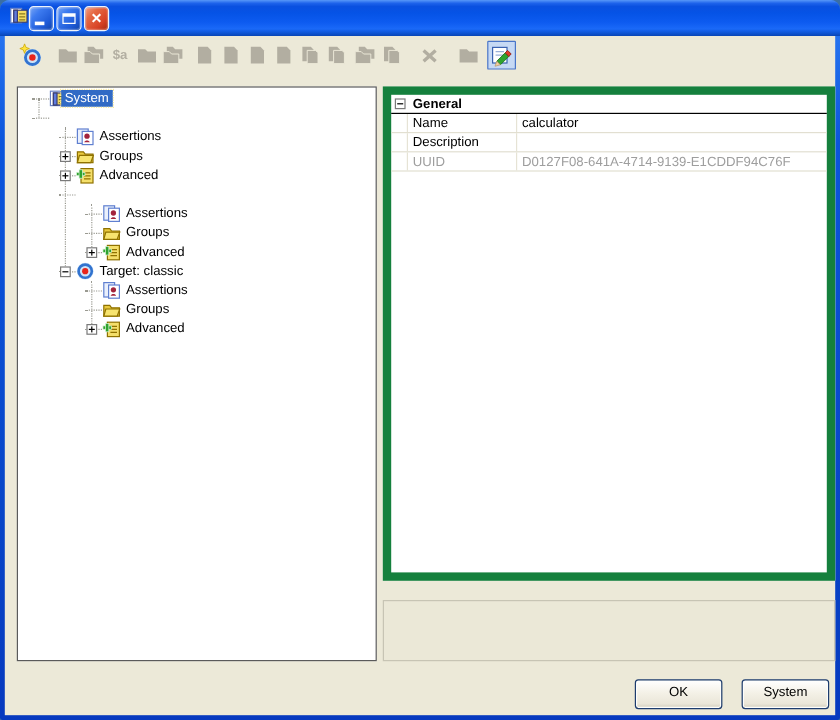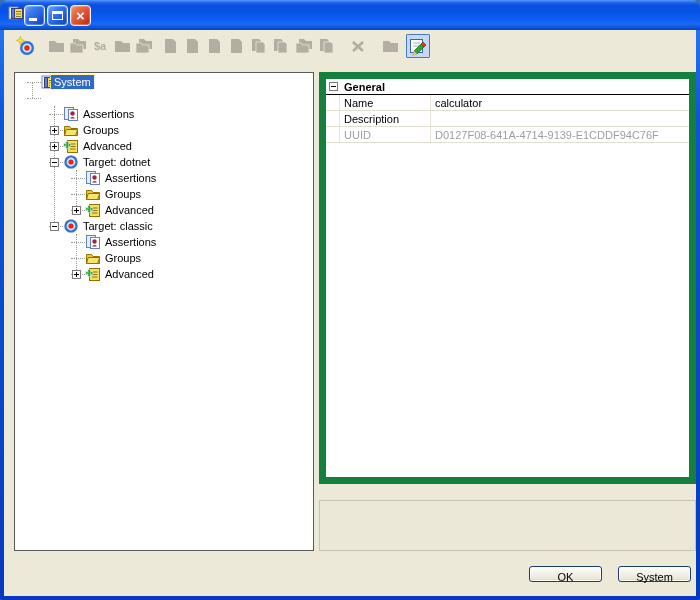--- a/index.html
+++ b/index.html
@@ -65,21 +65,21 @@
     border-bottom:1px solid #e2dfd1;}
   .pg-gutter{border-right:1px solid #e6e3d5;}
   .pg-name{font-size:11px;color:#000;padding:2px 2px 0 4px;border-right:1px solid #e6e3d5;
     white-space:nowrap;overflow:hidden;}
   .pg-value{font-size:11px;color:#000;padding:2px 2px 0 4px;white-space:nowrap;overflow:hidden;cursor:text;}
   .pg-row.readonly .pg-name,.pg-row.readonly .pg-value{color:#9e9e9e;cursor:default;}
 
   
   .desc-panel{position:absolute;left:315px;top:470px;width:377px;height:51px;
     background:#ebe8d7;border:1px solid #c7c4b4;font-size:11px;color:#444;padding:3px;}
-  .btn{position:absolute;top:536px;width:73px;height:16px;border:1px solid #1d3c6e;
+  .btn{position:absolute;top:536px;width:73px;height:25px;border:1px solid #1d3c6e;
     border-radius:3px;font-size:11px;color:#000;text-align:center;line-height:20px;cursor:pointer;
     background:linear-gradient(180deg,#ffffff 0%,#f4f1e7 45%,#eae6d8 85%,#cfcaba 100%);
     box-shadow:inset 0 0 0 1px #fdfdfb;}
   .btn.ok{left:525px;}
   .btn.cancel{left:614px;}
 </style>
 </head>
 <body>
 
 <div class="window">
@@ -261,31 +261,20 @@
                 <rect x="4.5" y="2.5" width="10" height="12" fill="#f4df6a" stroke="#8f7200"></rect>
                 <line x1="7" y1="6" x2="12.5" y2="6" stroke="#8f7200"></line>
                 <line x1="7" y1="8.5" x2="12.5" y2="8.5" stroke="#8f7200"></line>
                 <line x1="7" y1="11" x2="12.5" y2="11" stroke="#8f7200"></line>
                 <rect x="0.8" y="5.6" width="7" height="2.8" fill="#2fa32f" stroke="#d9f2d9" stroke-width="0.6"></rect>
                 <rect x="2.9" y="3.5" width="2.8" height="7" fill="#2fa32f" stroke="#d9f2d9" stroke-width="0.6"></rect>
               </svg></span>
             <span class="tlabel" style="left: 65px;">Advanced</span>
           </div>
           <div class="hstub" style="left: 34px; top: 89px; width: 14px;"></div>
-          <div class="trow" style="top: 81px;">
-            <span class="ebox" style="left: 35px; top: 4px; position: absolute;">
-              <span class="minus"></span>
-            </span>
-            <span class="ticon" style="left: 48px;"><svg width="16" height="16" viewBox="0 0 16 16">
-                <circle cx="8" cy="8" r="7" fill="#cfe4f7"></circle>
-                <circle cx="8" cy="8" r="5.5" fill="none" stroke="#3273cf" stroke-width="2.2"></circle>
-                <circle cx="8" cy="8" r="2.6" fill="#e8251a"></circle>
-              </svg></span>
-            <span class="tlabel" style="left: 65px;">Target: dotnet</span>
-          </div>
           <div class="hstub" style="left: 56px; top: 105px; width: 14px;"></div>
           <div class="trow" style="top: 97px;">
             <span class="ticon" style="left: 70px;"><svg width="16" height="16" viewBox="0 0 16 16">
                 <rect x="1.5" y="1.5" width="9" height="12" fill="#eaf0fc" stroke="#5f7fd0"></rect>
                 <rect x="5.5" y="3.5" width="9" height="11" fill="#ffffff" stroke="#5f7fd0"></rect>
                 <circle cx="9.5" cy="7.5" r="2.2" fill="#a3243c"></circle>
                 <path d="M7.2 12.5c.6-2 4-2 4.6 0z" fill="#a3243c"></path>
               </svg></span>
             <span class="tlabel" style="left: 87px;">Assertions</span>
           </div>

